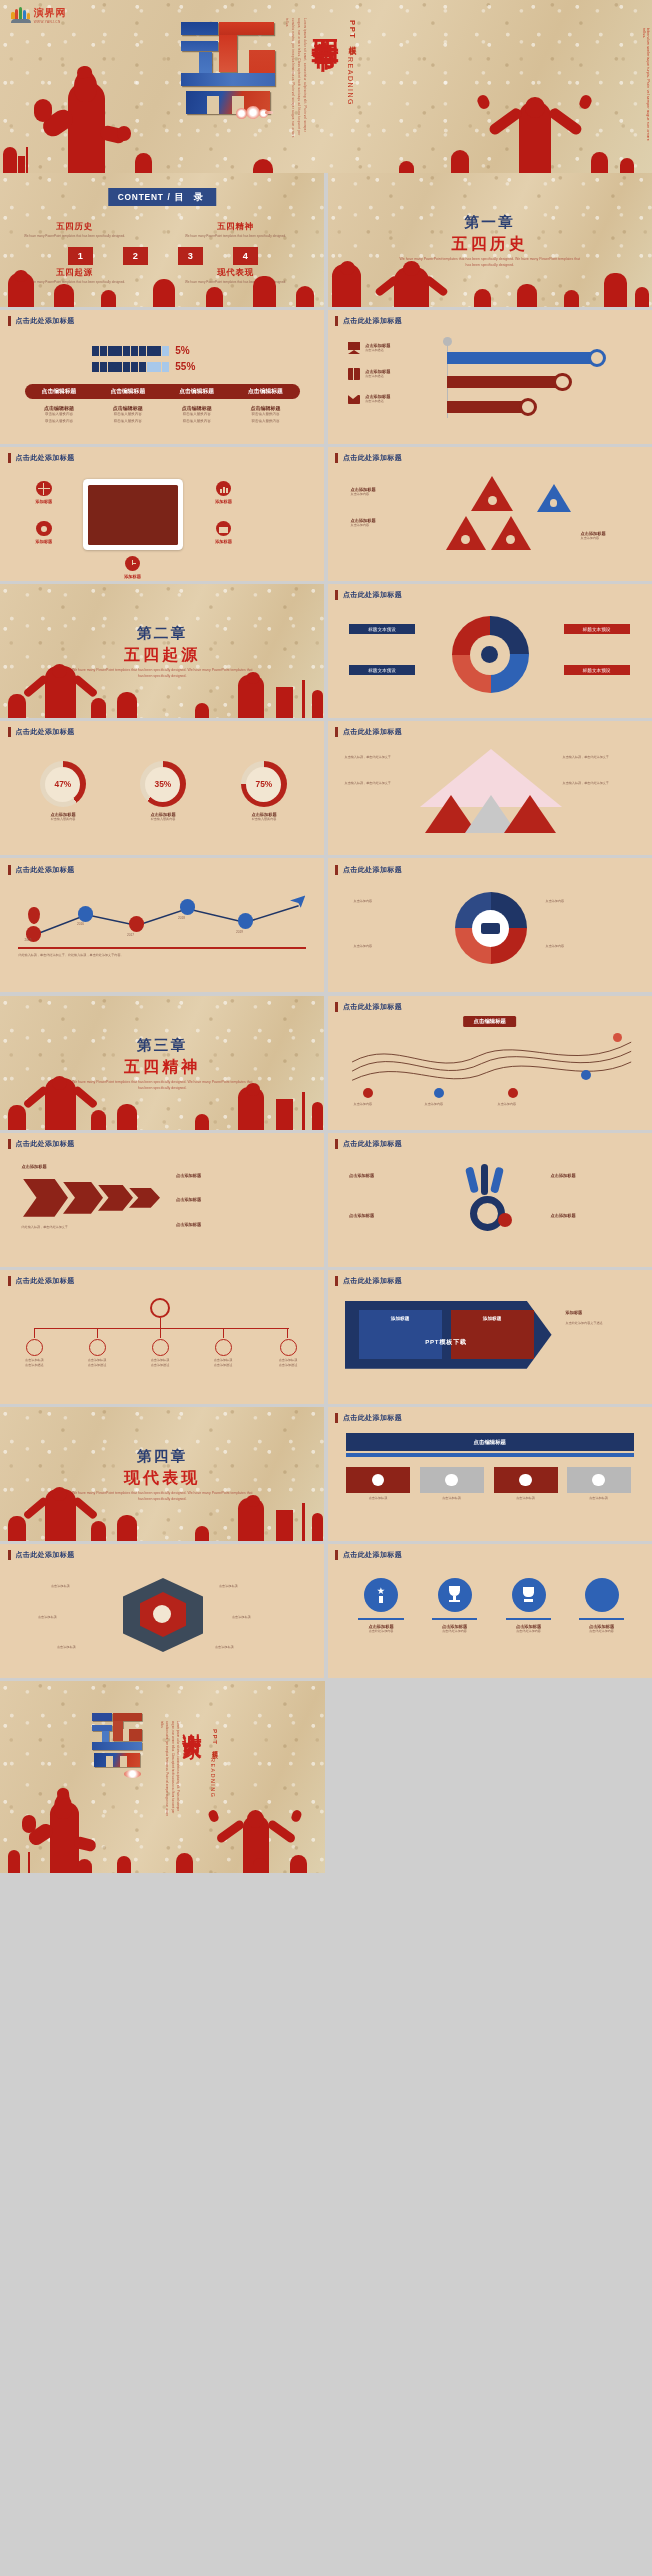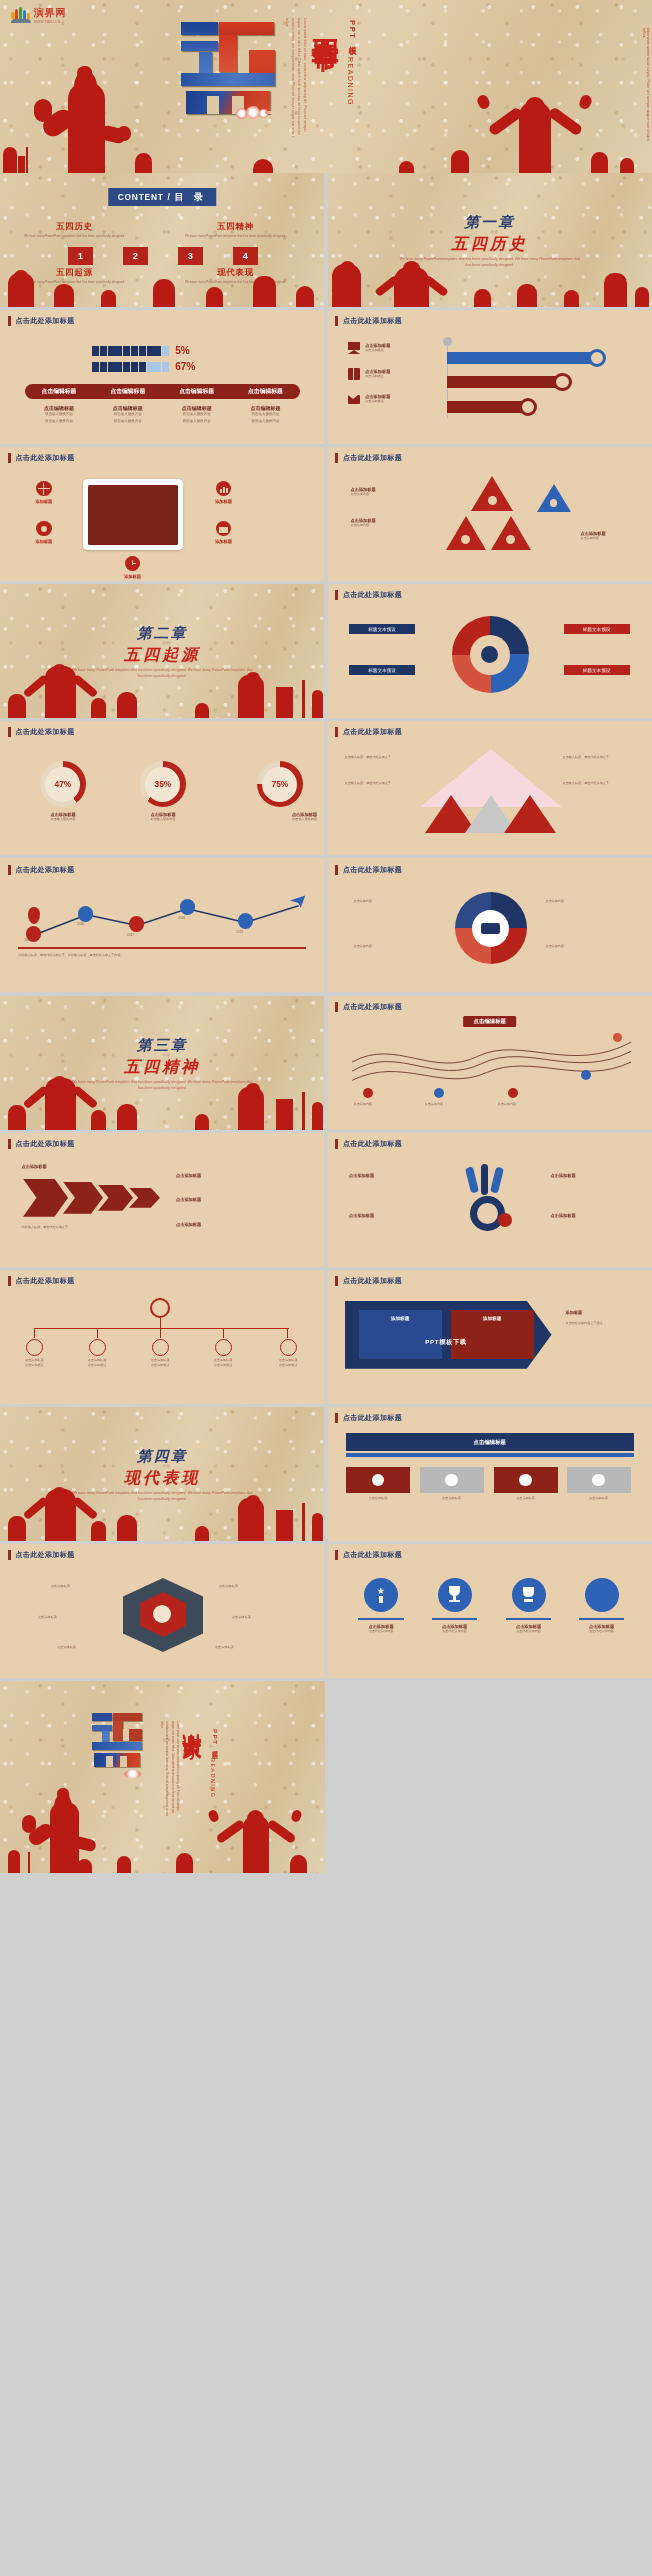--- a/index.html
+++ b/index.html
@@ -46,21 +46,21 @@
 
   
   .sil { position:absolute; bottom:0; background:#b81a14; }
 
   
   .s-head { position:absolute; left:7.7px; top:6.1px; display:flex; align-items:center; gap:4.6px; }
   .s-head .tick { width:3.1px; height:10px; background:#8d2e20; }
   .s-head .t { font-size:7px; font-weight:bold; color:#2b3f72; letter-spacing:0.4px; }
 
   
-  .chapter { height:134px;font-style:italic; }
+  .chapter { height:134px; }
   .chapter .cn { position:absolute; left:0; right:0; top:40px; text-align:center;
                  font-size:14.6px; color:#2b3f72; font-weight:bold; letter-spacing:2.3px; }
   .chapter .cn2 { position:absolute; left:0; right:0; top:61px; text-align:center;
                  font-size:16px; color:#c8201a; font-weight:bold; letter-spacing:3.1px; }
   .chapter .cdesc { position:absolute; left:69px; right:69px; top:84px; text-align:center;
                  font-size:3.5px; color:#b05b4a; line-height:1.7; }
 
   .cont-slide { height:134px; }
   .content-badge { position:absolute; left:50%; transform:translateX(-50%); top:15.3px;
     background:#2e4a86; color:#fff; font-size:8.4px; font-weight:bold; padding:2.3px 9.2px;
@@ -274,21 +274,21 @@
           <span class="p-icon" style="background:#1f3566;"></span>
           <span class="p-icon" style="background:#1f3566;"></span>
           <span class="p-icon" style="background:#1f3566;"></span>
           <span class="p-icon" style="background:#1f3566;"></span>
           <span class="p-icon" style="background:#1f3566;"></span>
           <span class="p-icon" style="background:#1f3566;"></span>
           <span class="p-icon" style="background:#a8c8ea;"></span>
           <span class="p-icon" style="background:#a8c8ea;"></span>
           <span class="p-icon" style="background:#a8c8ea;"></span>
         </div>
-        <span class="pct">67%</span>
+        <span class="pct">55%</span>
       </div>
 
       <div class="pill" style="position:absolute;left:24.6px;right:24.6px;top:74px;">
         <div>点击编辑标题</div>
         <div>点击编辑标题</div>
         <div>点击编辑标题</div>
         <div>点击编辑标题</div>
       </div>
 
       <div class="four-col" style="position:absolute;left:24.6px;right:24.6px;top:95px;">
@@ -518,21 +518,21 @@
       <div style="position:absolute;left:126px;top:40px;text-align:center;width:74px;">
         <div class="circ" style="margin:0 auto;width:46px;height:46px;background:conic-gradient(#b5231a 0deg 223deg,#e5d7c0 223deg 360deg);">
           <div class="circ" style="position:relative;left:5.4px;top:5.4px;width:35px;height:35px;background:#f2e6d2;display:flex;align-items:center;justify-content:center;">
             <span style="font-size:8.4px;font-weight:bold;color:#b5231a;">35%</span>
           </div>
         </div>
         <div class="lbl-m" style="margin-top:4.6px;">点击添加标题</div>
         <div class="lbl-s">双击输入替换内容</div>
       </div>
 
-      <div style="position:absolute;left:243px;top:40px;text-align:right;width:74px;">
+      <div style="position:absolute;left:227px;top:40px;text-align:center;width:74px;">
         <div class="circ" style="margin:0 auto;width:46px;height:46px;background:conic-gradient(#b5231a 0deg 270deg,#e5d7c0 270deg 360deg);">
           <div class="circ" style="position:relative;left:5.4px;top:5.4px;width:35px;height:35px;background:#f2e6d2;display:flex;align-items:center;justify-content:center;">
             <span style="font-size:8.4px;font-weight:bold;color:#b5231a;">75%</span>
           </div>
         </div>
         <div class="lbl-m" style="margin-top:4.6px;">点击添加标题</div>
         <div class="lbl-s">双击输入替换内容</div>
       </div>
     </div>
 

